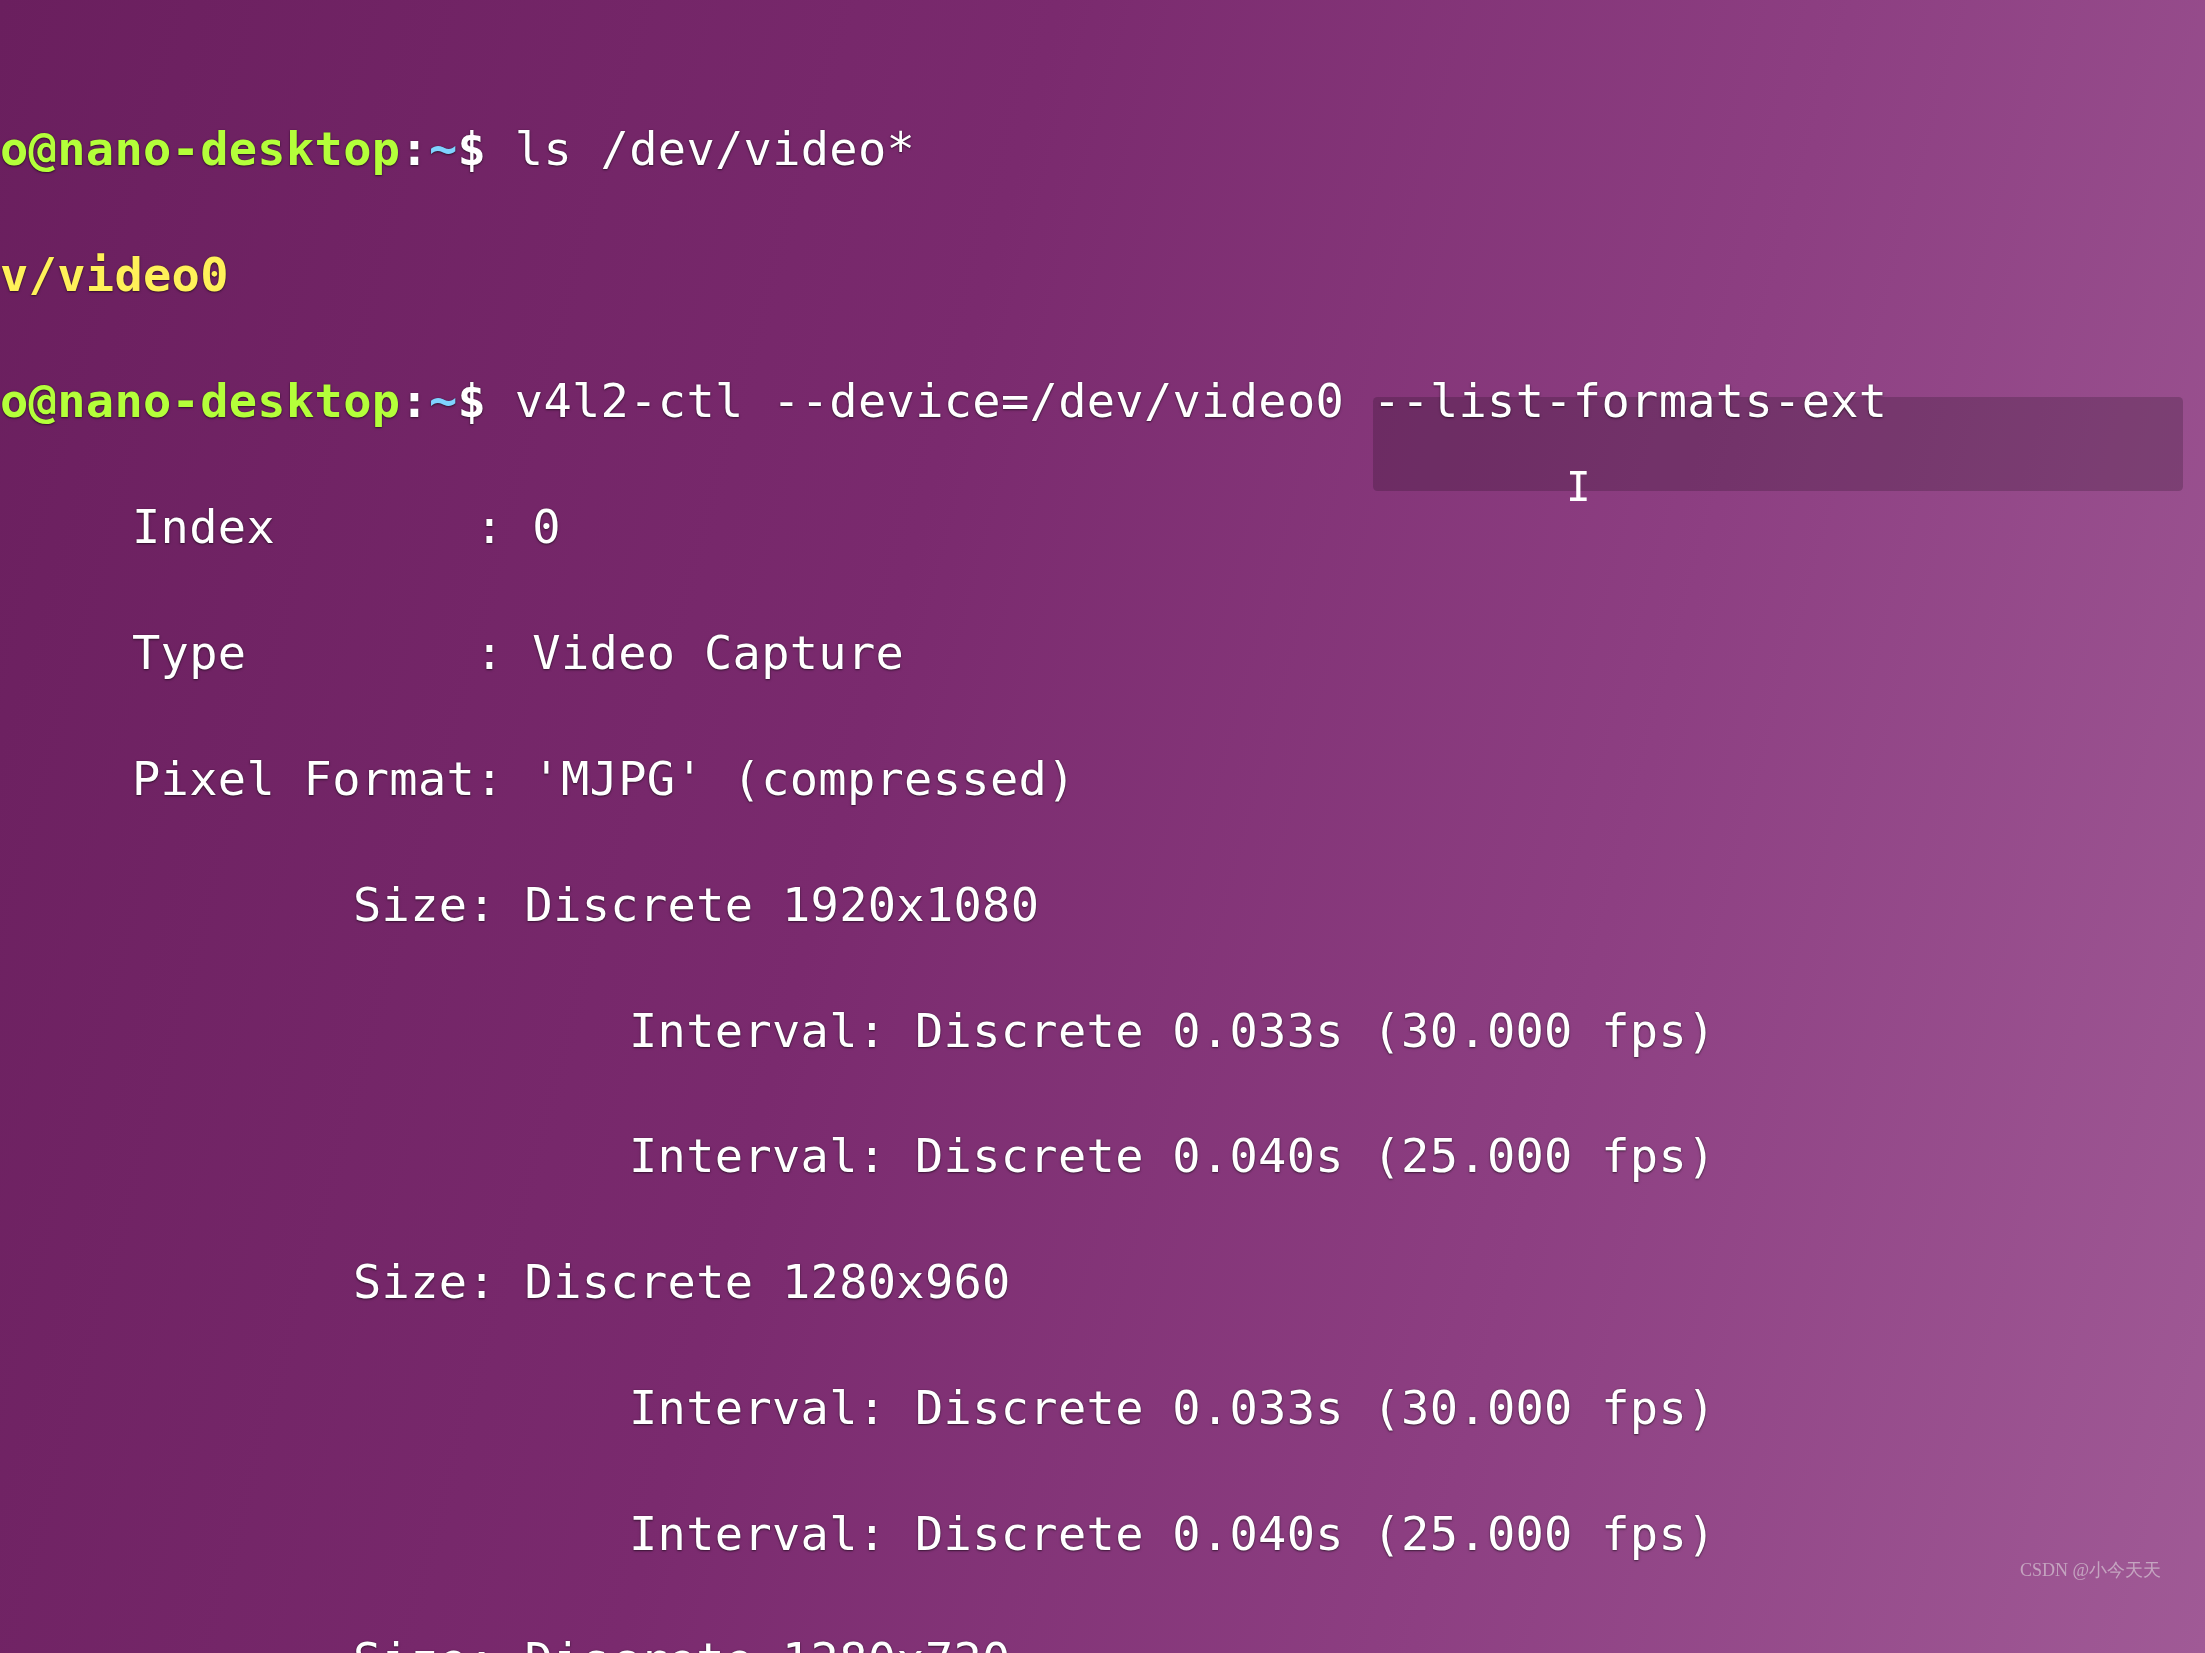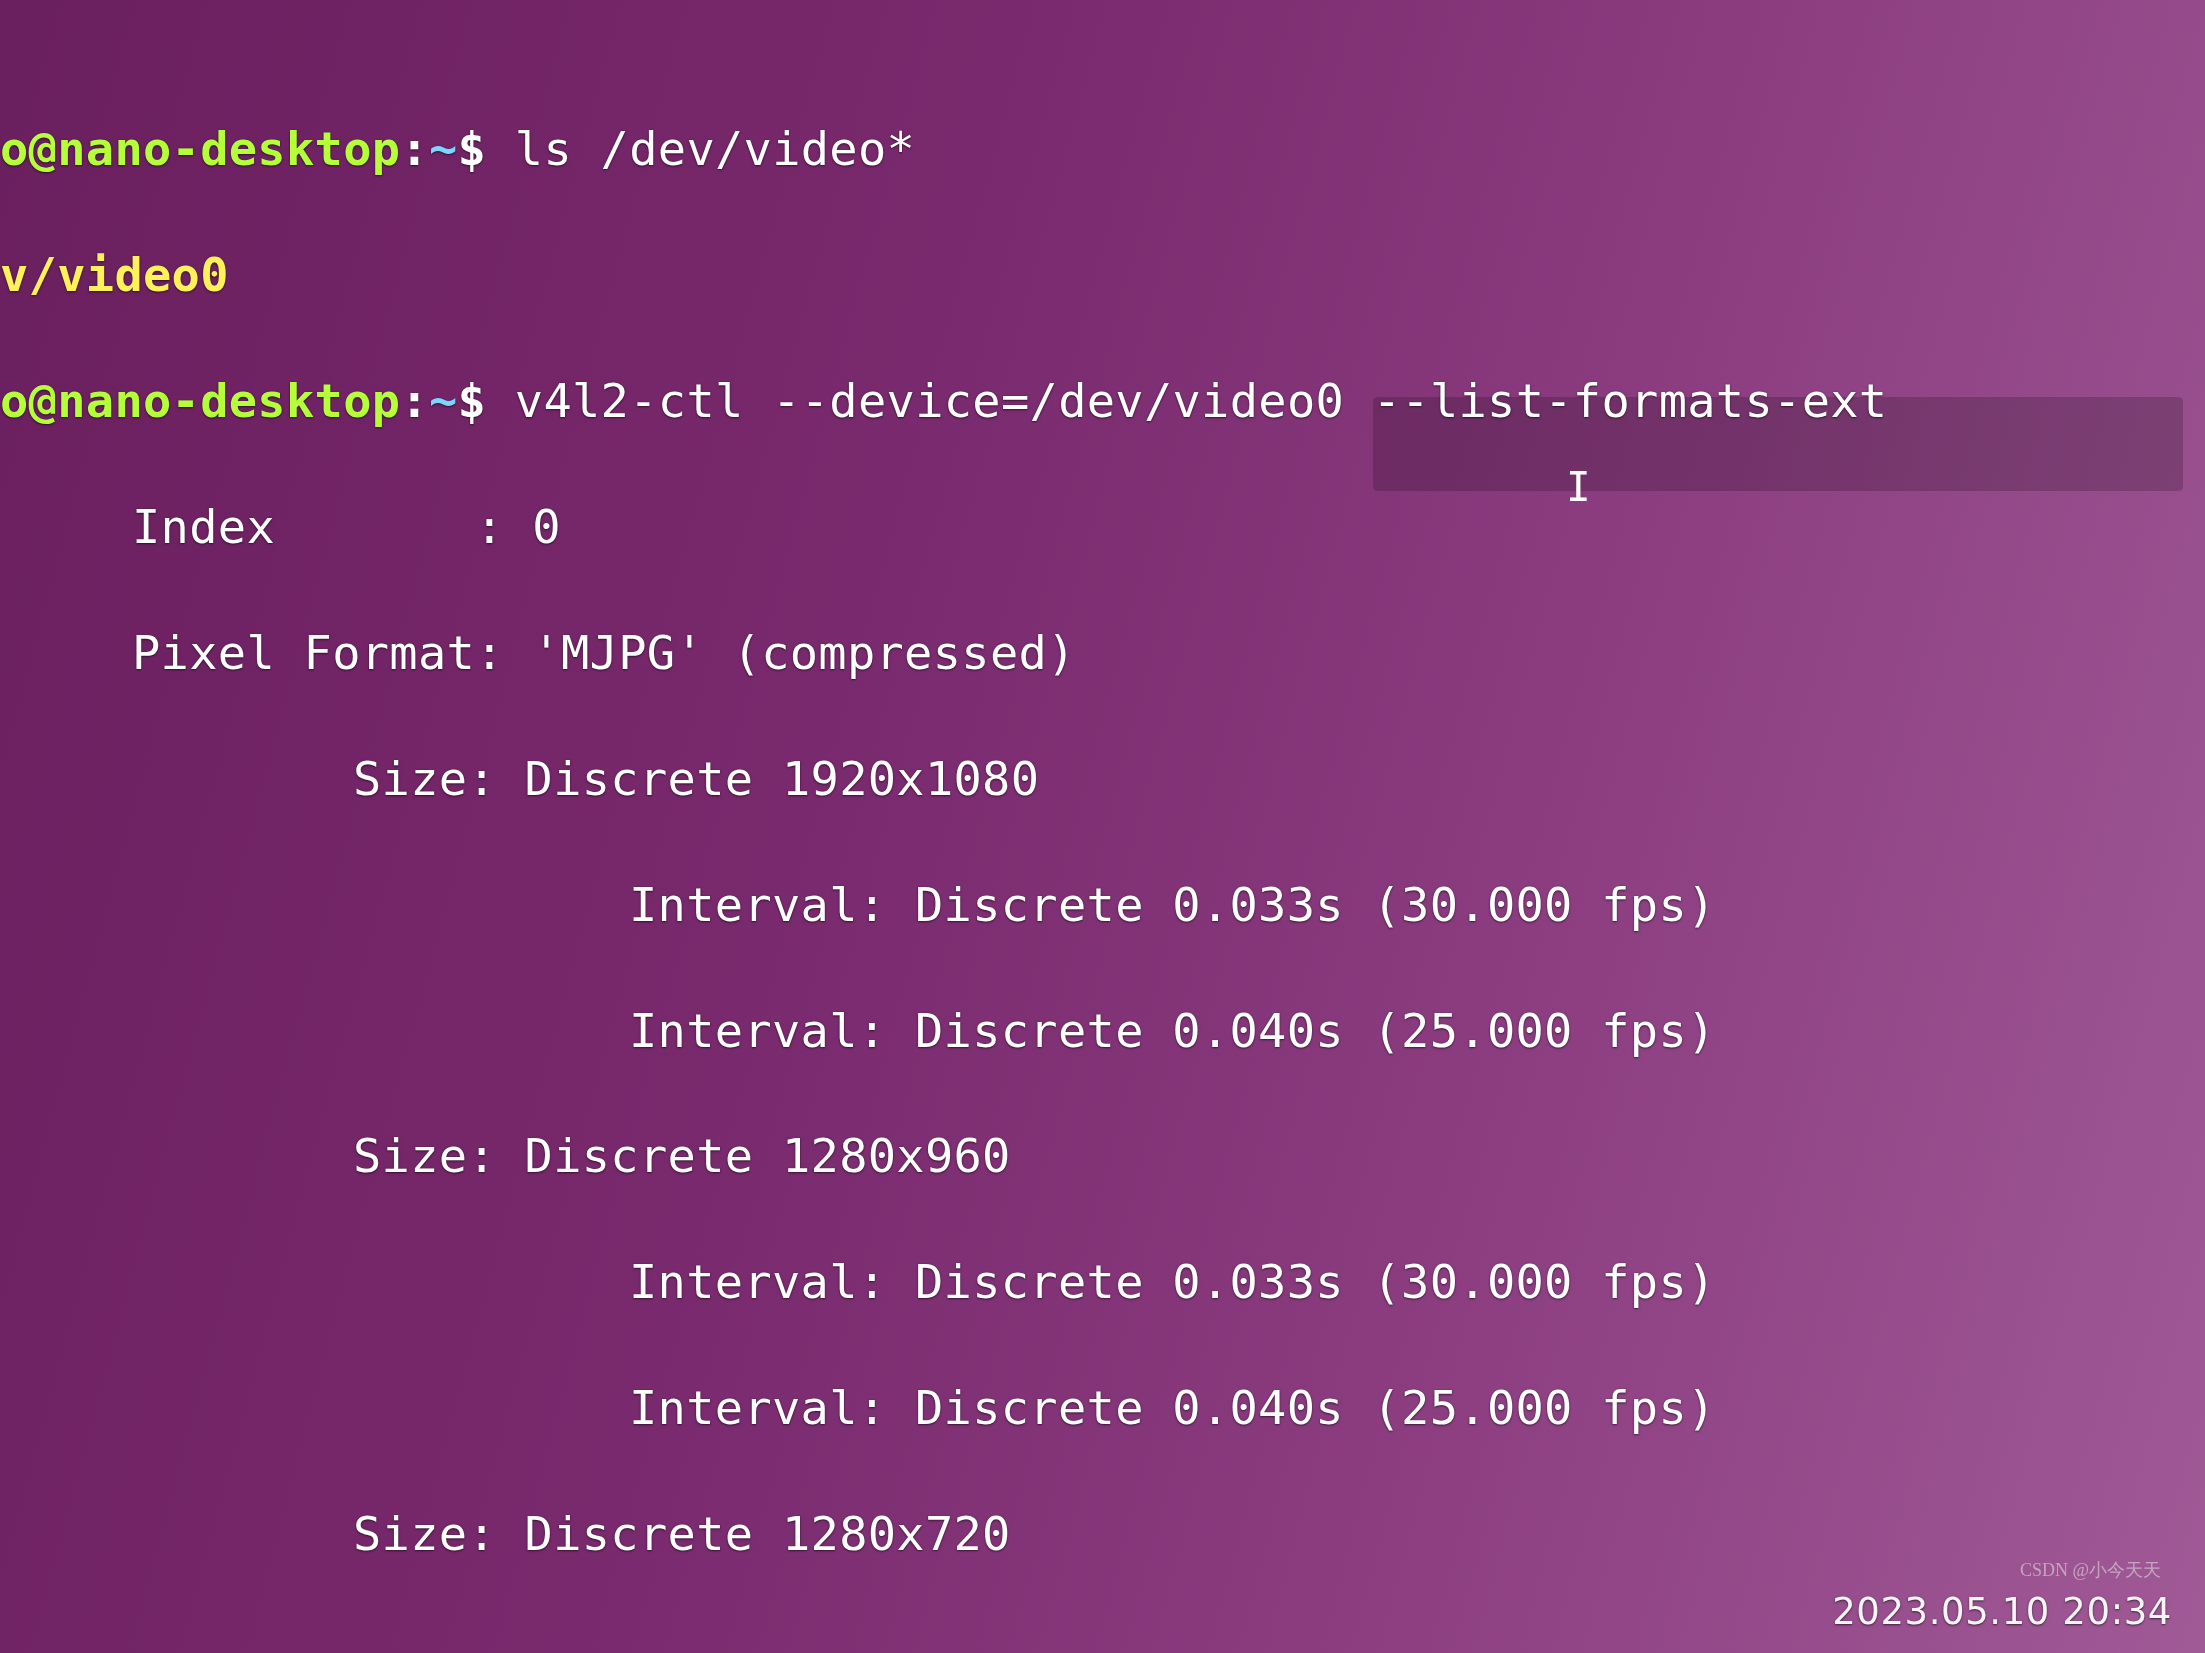--- a/index.html
+++ b/index.html
@@ -107,20 +107,21 @@
 <div class="photo">
 
   <div class="bg-card bg1"></div>
 
 
   <div class="term">
 <span class="line"><span class="prompt-user">o@nano-desktop</span><span class="prompt-colon">:</span><span class="prompt-path">~</span><span class="prompt-dollar">$</span> <span class="cmd">ls /dev/video*</span></span>
 <span class="line dev-out">v/video0</span>
 <span class="line"><span class="prompt-user">o@nano-desktop</span><span class="prompt-colon">:</span><span class="prompt-path">~</span><span class="prompt-dollar">$</span> <span class="cmd">v4l2-ctl --device=/dev/video0 --list-formats-ext</span></span>
 <span class="line out i1"><span>Index       : </span><span>0</span></span>
+<span class="line out i1"><span>Type        : </span><span>Video Capture</span></span>
 <span class="line out i1"><span>Pixel Format: </span><span>'MJPG' (compressed)</span></span>
 <span class="line out i2">Size: Discrete 1920x1080</span>
 <span class="line out i3">Interval: Discrete 0.033s (30.000 fps)</span>
 <span class="line out i3">Interval: Discrete 0.040s (25.000 fps)</span>
 <span class="line out i2">Size: Discrete 1280x960</span>
 <span class="line out i3">Interval: Discrete 0.033s (30.000 fps)</span>
 <span class="line out i3">Interval: Discrete 0.040s (25.000 fps)</span>
 <span class="line out i2">Size: Discrete 1280x720</span>
 
 
@@ -129,15 +130,14 @@
 
 
 
 
 
   </div>
 
   <div class="cursor">I</div>
 
   <div class="watermark">CSDN @小今天天</div>
-  <div class="timestamp">2023.05.10  20:34</div>
 </div>
 
 
 </body></html>

